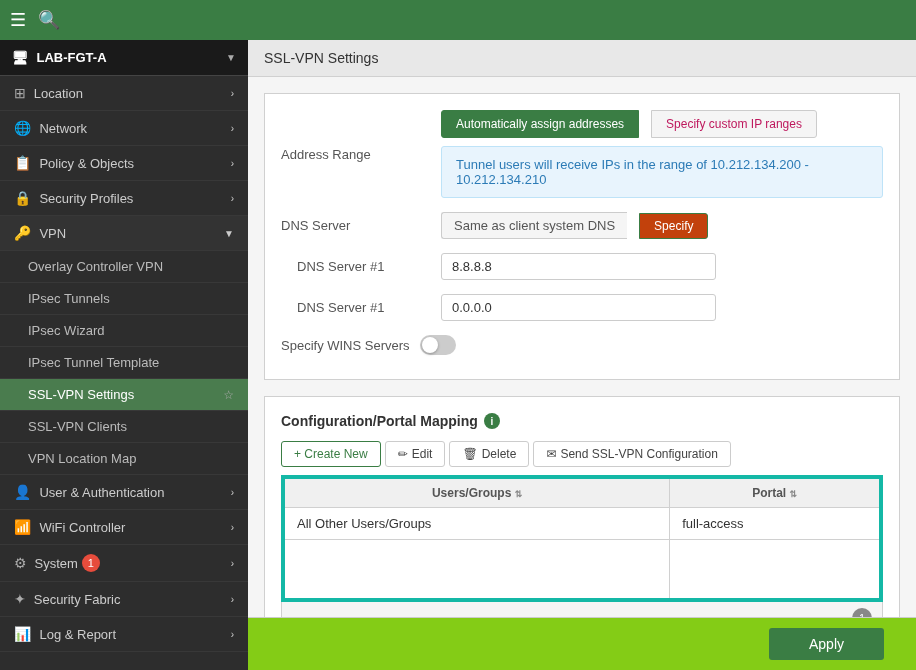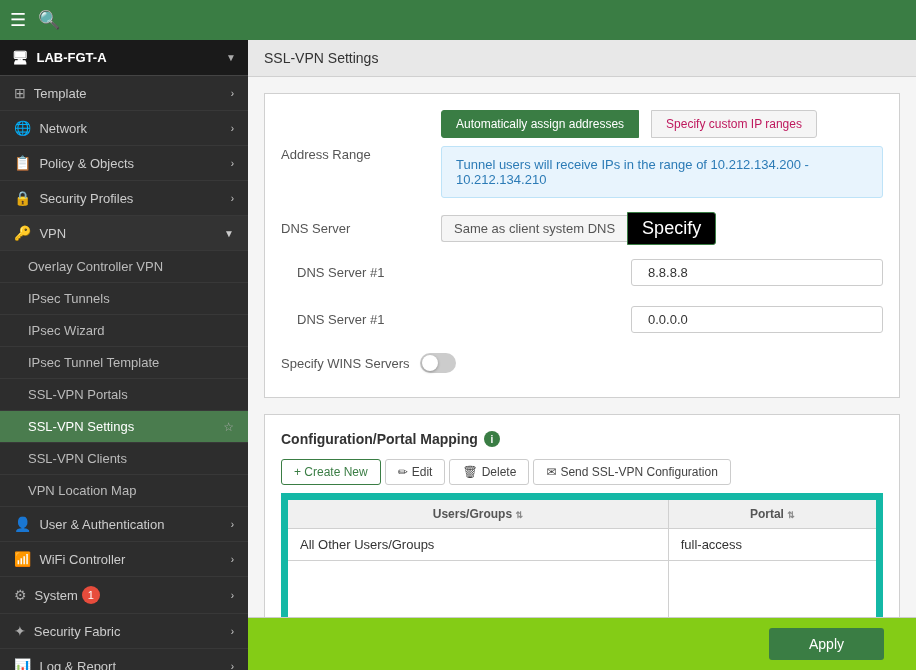--- a/index.html
+++ b/index.html
@@ -43,43 +43,43 @@
     
     .address-range-buttons { display: flex; gap: 12px; }
     .addr-btn { padding: 6px 14px; border: 1px solid #ccc; font-size: 12px; cursor: pointer; background: #f5f5f5; color: #be185d; }
     .addr-btn.active { background: #3a7d44; color: white; border-color: #3a7d44; }
     .addr-btn:first-child { border-radius: 3px 0 0 3px; }
     .addr-btn:last-child { border-radius: 0 3px 3px 0; }
 
     .info-box { background: #e8f4fd; border: 1px solid #bee3f8; border-radius: 3px; padding: 10px 14px; color: #2c7bb6; font-size: 13px; margin-top: 8px; }
 
     
-    .dns-row { display: flex; align-items: center; gap: 0; }
+    .dns-row { display: flex; align-items: center; gap: 12px; }
     .dns-text { background: #f5f5f5; border: 1px solid #ccc; border-right: none; padding: 5px 12px; color: #555; font-size: 13px; border-radius: 3px 0 0 3px; }
-    .dns-specify-btn { background: #000000; color: white; border: 1px solid #3a7d44; padding: 5px 14px; font-size: 18px; cursor: pointer; border-radius: 0 3px 3px 0; }
-
-    .dns-sub-row { display: flex; align-items: center; margin-bottom: 20px; justify-content: space-between; }
+    .dns-specify-btn { background: #c2410c; color: white; border: 1px solid #3a7d44; padding: 5px 14px; font-size: 12px; cursor: pointer; border-radius: 0 3px 3px 0; }
+
+    .dns-sub-row { display: flex; align-items: center; margin-bottom: 14px; }
     .dns-sub-label { width: 160px; color: #555; font-size: 13px; padding-left: 16px; }
-    .dns-input { border: 1px solid #ccc; border-radius: 3px; padding: 5px 16px; font-size: 13px; width: 252px; color: #333; }
+    .dns-input { border: 1px solid #ccc; border-radius: 3px; padding: 5px 10px; font-size: 13px; width: 275px; color: #333; }
 
     
     .wins-row { display: flex; align-items: center; margin-bottom: 8px; }
     .wins-label { color: #555; font-size: 13px; margin-right: 10px; }
     .toggle { width: 36px; height: 20px; background: #ccc; border-radius: 10px; position: relative; cursor: pointer; }
     .toggle-thumb { width: 16px; height: 16px; background: white; border-radius: 50%; position: absolute; top: 2px; left: 2px; box-shadow: 0 1px 3px rgba(0,0,0,0.3); }
 
     
     .section-title { font-size: 14px; font-weight: 600; color: #333; margin-bottom: 12px; display: flex; align-items: center; gap: 6px; }
     .info-icon { width: 16px; height: 16px; background: #3a7d44; border-radius: 50%; color: white; font-size: 10px; display: inline-flex; align-items: center; justify-content: center; font-weight: bold; cursor: pointer; }
 
     .toolbar { display: flex; gap: 4px; margin-bottom: 8px; }
     .tb-btn { display: flex; align-items: center; gap: 4px; padding: 5px 12px; border: 1px solid #ccc; border-radius: 3px; font-size: 12px; cursor: pointer; background: white; color: #444; }
     .tb-btn.create { color: #3a7d44; border-color: #3a7d44; }
 
-    .mapping-table { width: 100%; border-collapse: collapse; border: 7px solid #14b8a6; padding-left: 23px; }
+    .mapping-table { width: 100%; border-collapse: collapse; border: 4px solid #14b8a6; padding-left: 23px; }
     .mapping-table th { background: #f0f0f0; border: 1px solid #d0d0d0; padding: 7px 12px; text-align: center; color: #555; font-size: 12px; font-weight: 600; }
     .mapping-table td { border: 1px solid #d0d0d0; padding: 8px 12px; color: #333; font-size: 13px; background: white; }
     .table-footer { background: #f5f5f5; border: 1px solid #d0d0d0; border-top: none; padding: 6px 10px; text-align: right; }
     .page-badge { background: #888; color: white; border-radius: 50%; width: 20px; height: 20px; font-size: 11px; display: inline-flex; align-items: center; justify-content: center; }
 
     
     .content-footer { background: #84cc16; border-top: 1px solid #ccc; padding: 10px 32px; display: flex; justify-content: flex-end; align-items: center; }
     .apply-btn { background: #3a7d44; color: white; border: none; padding: 8px 40px; font-size: 14px; cursor: pointer; border-radius: 3px; font-weight: 500; }
 
     .sort-arrows { font-size: 9px; color: #888; }
@@ -97,21 +97,21 @@
   <div class="sidebar">
 
     <div class="sidebar-header">
       <span>🖥</span>
       <span>LAB-FGT-A</span>
       <span class="sidebar-chevron">▼</span>
     </div>
 
     <div class="sidebar-item">
       <span class="item-icon">⊞</span>
-      <span>Template</span>
+      <span>Location</span>
       <span class="item-chevron">›</span>
     </div>
 
     <div class="sidebar-item">
       <span class="item-icon">🌐</span>
       <span>Network</span>
       <span class="item-chevron">›</span>
     </div>
 
     <div class="sidebar-item">
@@ -136,23 +136,20 @@
       <span>Overlay Controller VPN</span>
     </div>
     <div class="sidebar-sub-item">
       <span>IPsec Tunnels</span>
     </div>
     <div class="sidebar-sub-item">
       <span>IPsec Wizard</span>
     </div>
     <div class="sidebar-sub-item">
       <span>IPsec Tunnel Template</span>
-    </div>
-    <div class="sidebar-sub-item">
-      <span>SSL-VPN Portals</span>
     </div>
     <div class="sidebar-sub-item active">
       <span>SSL-VPN Settings</span>
       <span class="star">☆</span>
     </div>
     <div class="sidebar-sub-item">
       <span>SSL-VPN Clients</span>
     </div>
     <div class="sidebar-sub-item">
       <span>VPN Location Map</span>

